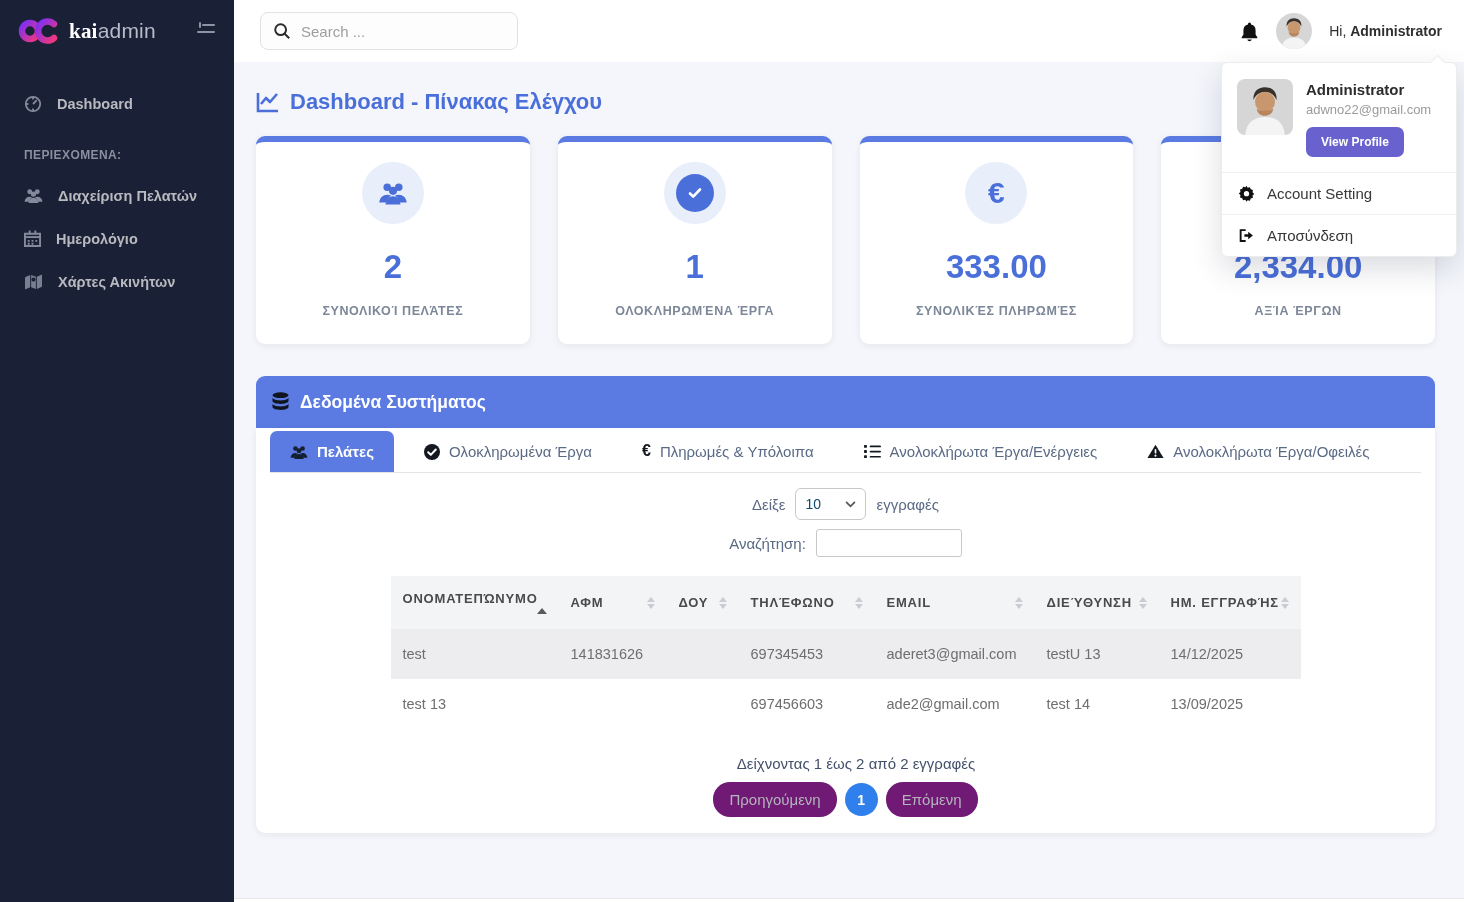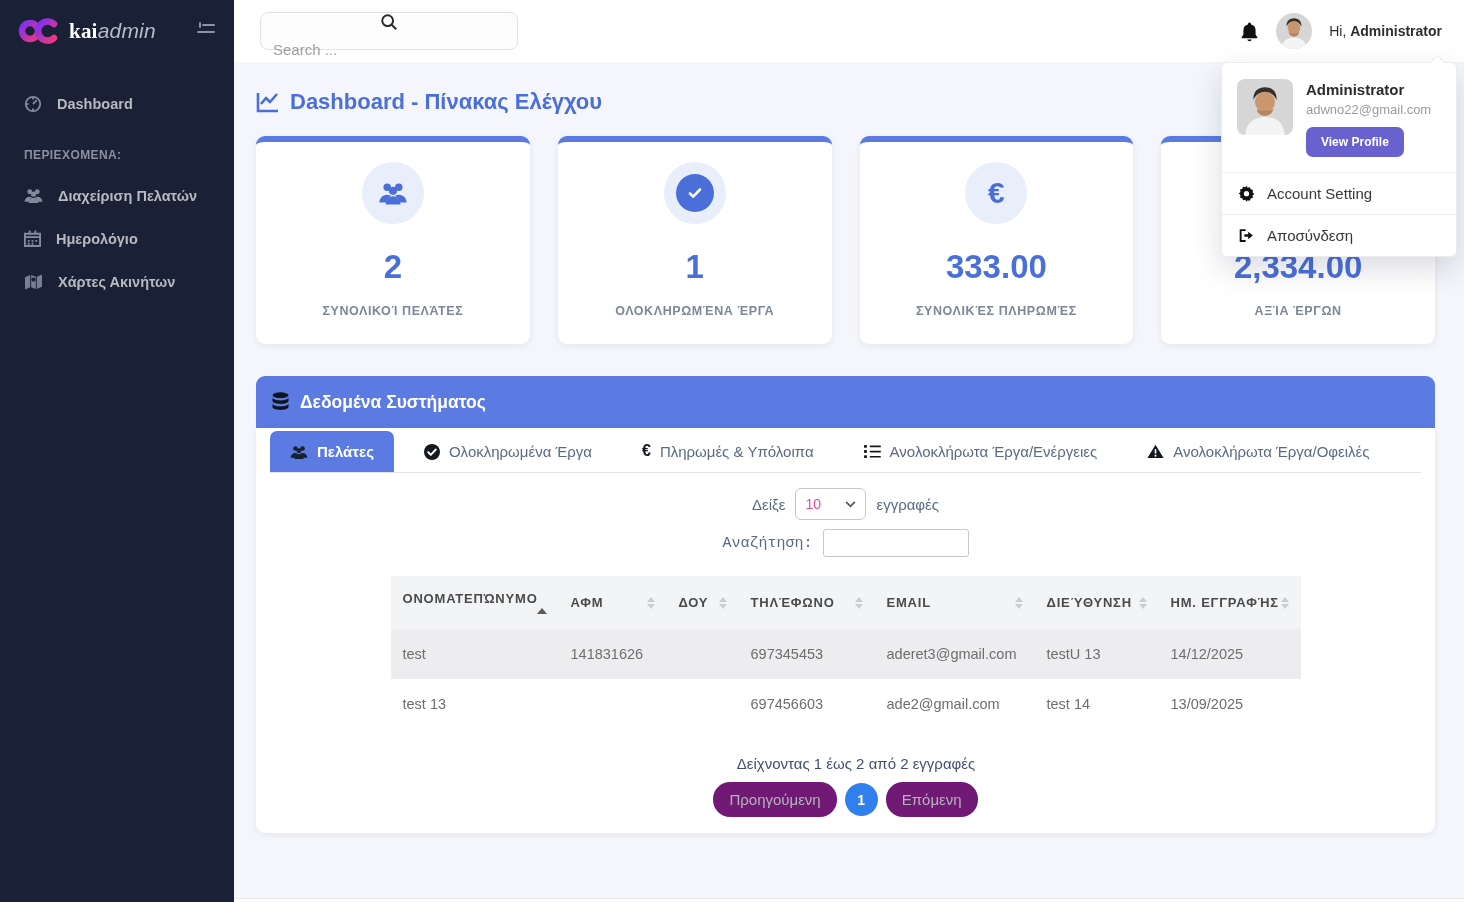--- a/index.html
+++ b/index.html
@@ -5,30 +5,30 @@
   * { box-sizing: border-box; margin: 0; padding: 0; }
   html,body { width:1464px; height:902px; }
   body { font-family:"Liberation Sans", sans-serif; background:#fff; overflow:hidden; }
   .app { position:relative; width:1464px; height:902px; background:#f4f6fb; overflow:hidden; }
 
   
   .sidebar { position:absolute; left:0; top:0; width:234px; height:902px; background:#1a2035; z-index:30; }
   .brand { height:62px; display:flex; align-items:center; padding:0 18px 0 18px; }
   .brand-text { margin-left:9px; font-size:21px; letter-spacing:.2px; }
   .brand-text b { color:#ffffff; font-weight:700;font-family:Liberation Serif, serif; }
-  .brand-text span { color:#b8bcc9; font-weight:400;font-style:italic; }
+  .brand-text span { color:#b8bcc9; font-weight:400; }
   .side-toggle { margin-left:auto; color:#8d93a5; cursor:pointer; }
   .side-nav { margin-top:20px; }
   .nav-item { display:flex; align-items:center; gap:15px; padding:13px 24px; color:#b9babf; font-size:14.5px; font-weight:600; cursor:pointer; }
   .nav-item svg { color:#848a9c; flex:none; }
   .section-label { padding:22px 24px 12px; color:#8b8f9e; font-size:12px; font-weight:700; letter-spacing:.4px; }
 
   
   .header { position:absolute; left:234px; top:0; width:1230px; height:62px; background:#fff; display:flex; align-items:center; z-index:10; }
-  .search-box { margin-left:26px; width:258px; height:38px; border:1px solid #e2e2e2; border-radius:8px; background:#fdfdfd; display:flex; align-items:center; padding:0 12px; gap:10px;flex-direction:column; }
+  .search-box { margin-left:26px; width:258px; height:38px; border:1px solid #e2e2e2; border-radius:8px; background:#fdfdfd; display:flex; align-items:center; padding:0 12px; gap:10px; }
   .search-box svg { color:#2b2b2b; flex:none; }
   .search-box input { border:none; outline:none; background:transparent; font-size:15px; color:#333; width:100%; font-family:inherit; }
   .search-box input::placeholder { color:#9e9e9e; }
   .header-right { margin-left:auto; display:flex; align-items:center; gap:17px; padding-right:22px; }
   .bell { color:#111; cursor:pointer; display:flex; }
   .avatar-sm { width:36px; height:36px; border-radius:50%; overflow:hidden; flex:none; cursor:pointer; }
   .greeting { font-size:14px; color:#2e2e2e; cursor:pointer; white-space:nowrap; }
   .greeting b { font-weight:700; }
 
   
@@ -50,23 +50,23 @@
   .panel-head svg { color:#10151f; flex:none; }
   .panel-body { background:#fff; border-radius:0 0 9px 9px; height:405px; box-shadow:0 2px 7px rgba(23,33,61,.07); }
 
   .tabs { display:flex; align-items:flex-end; margin:0 14px; padding-top:2px; border-bottom:1px solid #e4e4e4; }
   .tab { display:flex; align-items:center; gap:9px; padding:12px 20px; font-size:15px; color:#5a6a85; cursor:pointer; white-space:nowrap; margin-right:10px; }
   .tab svg { color:#14181f; flex:none; }
   .tab.active { background:#5b7be2; border-radius:7px 7px 0 0; color:#fff; font-weight:600; }
   .tab.active svg { color:#14202f; }
 
   .len-row { display:flex; justify-content:center; align-items:center; gap:10px; margin-top:15px; color:#5a6a85; font-size:15px; }
-  .select-box { width:71px; height:32px; border:1px solid #c8c8c8; border-radius:6px; display:flex; align-items:center; justify-content:space-between; padding:0 9px; color:#ec4899; font-size:14px; cursor:pointer; background:#fff; }
+  .select-box { width:71px; height:32px; border:1px solid #c8c8c8; border-radius:6px; display:flex; align-items:center; justify-content:space-between; padding:0 9px; color:#0c4a6e; font-size:14px; cursor:pointer; background:#fff; }
   .select-box svg { color:#555; }
-  .search-row { display:flex; justify-content:center; align-items:center; gap:10px; margin-top:9px; color:#5a6a85; font-size:15px;font-family:Liberation Mono, monospace; }
+  .search-row { display:flex; justify-content:center; align-items:center; gap:10px; margin-top:9px; color:#5a6a85; font-size:15px; }
   .search-row input { width:146px; height:28px; border:1px solid #c8c8c8; border-radius:3px; outline:none; padding:0 8px; font-size:14px; color:#444; font-family:inherit; }
 
   .data-table { width:910px; margin:19px auto 0; border-collapse:collapse; table-layout:fixed; }
   .data-table th { background:#f3f4f6; color:#4a4a4a; font-size:13px; font-weight:700; letter-spacing:.8px; text-align:left; padding:15px 12px; cursor:pointer; }
   .data-table td { font-size:14.5px; color:#6e6e6e; padding:17px 12px; }
   .data-table tbody tr.odd { background:#ededef; }
   .col-0{width:168px}.col-1{width:108px}.col-2{width:72px}.col-3{width:136px}.col-4{width:160px}.col-5{width:124px}.col-6{width:142px}
   .sort { float:right; display:inline-flex; flex-direction:column; gap:2px; margin-top:2px; }
   .tri-up { width:0;height:0;border-left:4px solid transparent;border-right:4px solid transparent;border-bottom:5px solid #c9cdd3; }
   .tri-down { width:0;height:0;border-left:4px solid transparent;border-right:4px solid transparent;border-top:5px solid #c9cdd3; }

